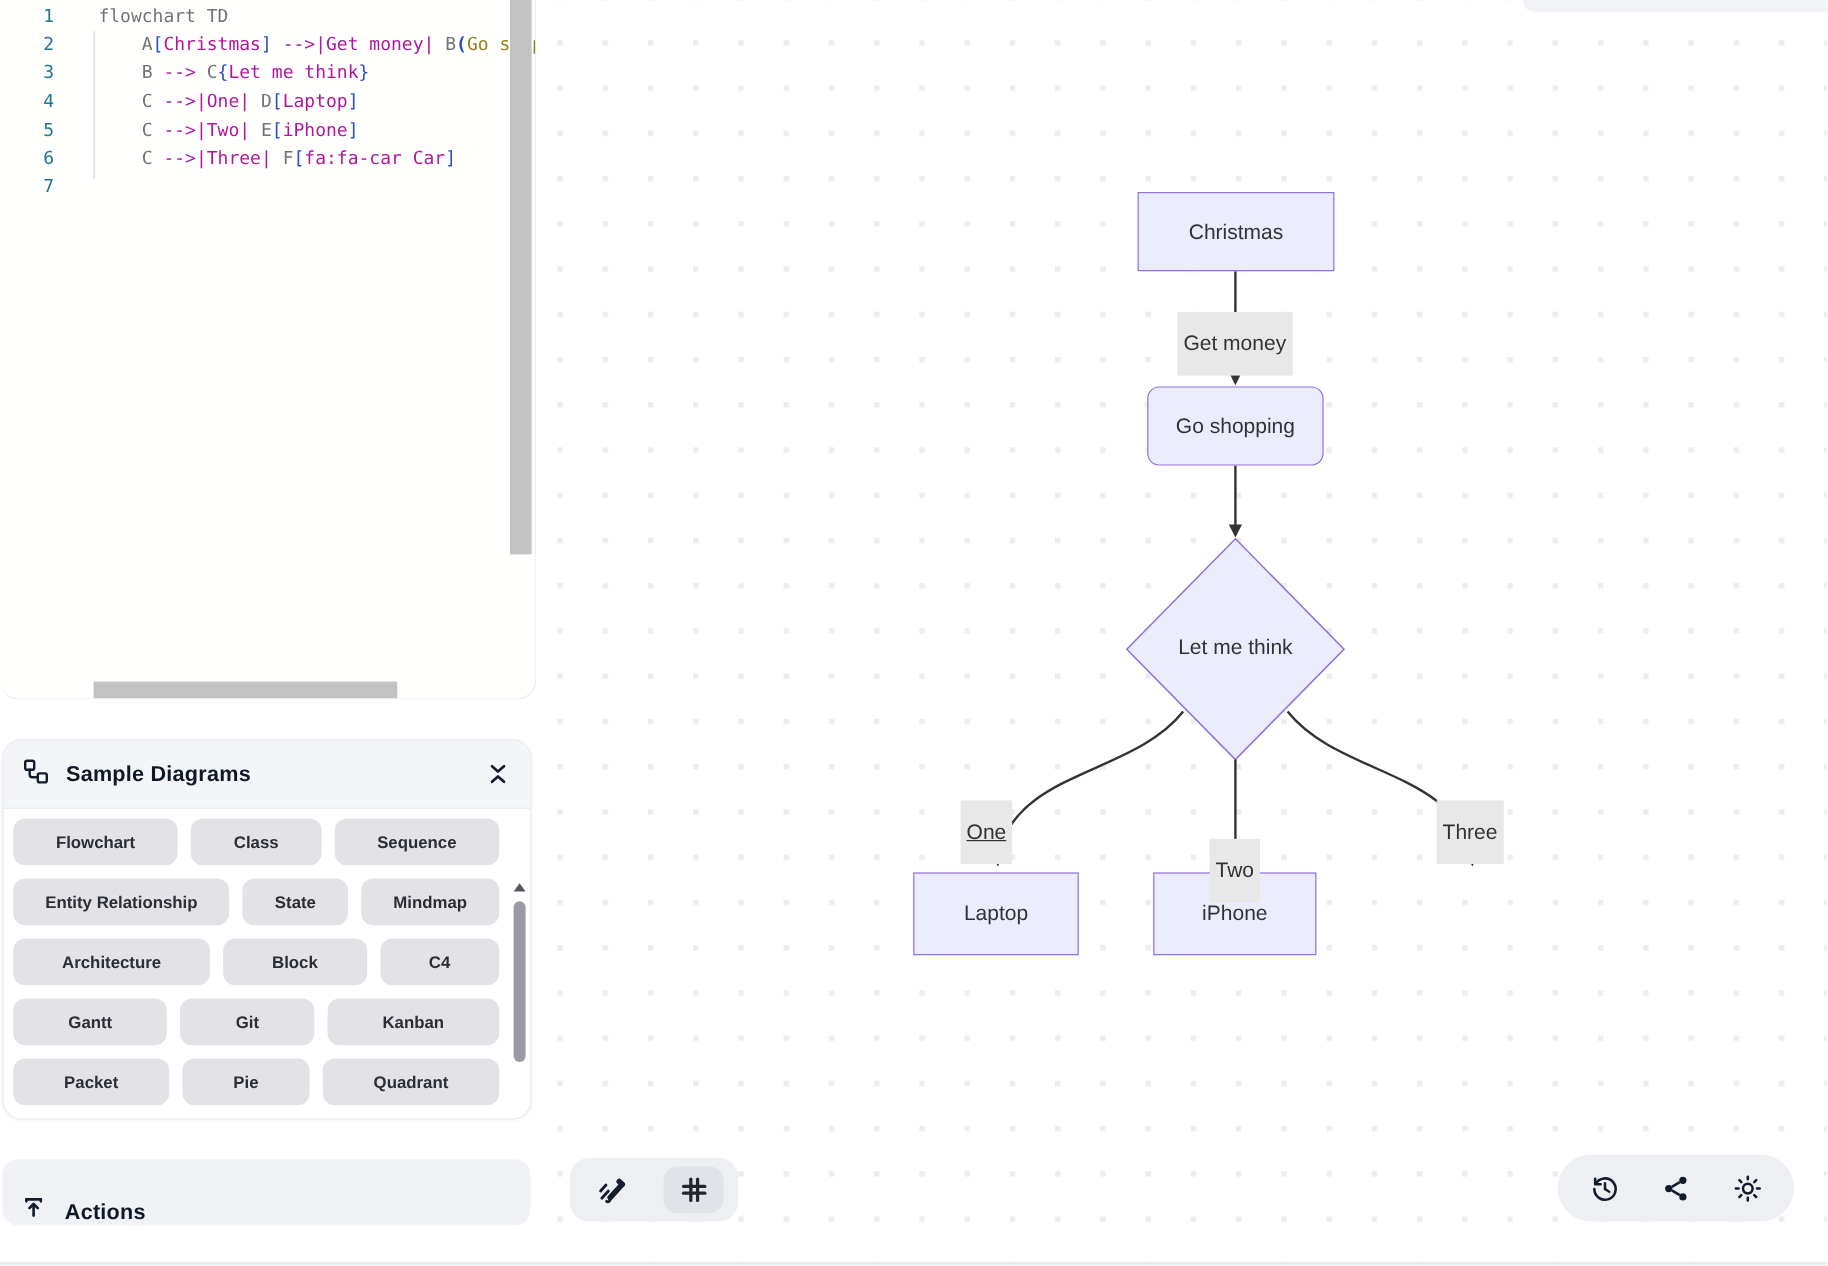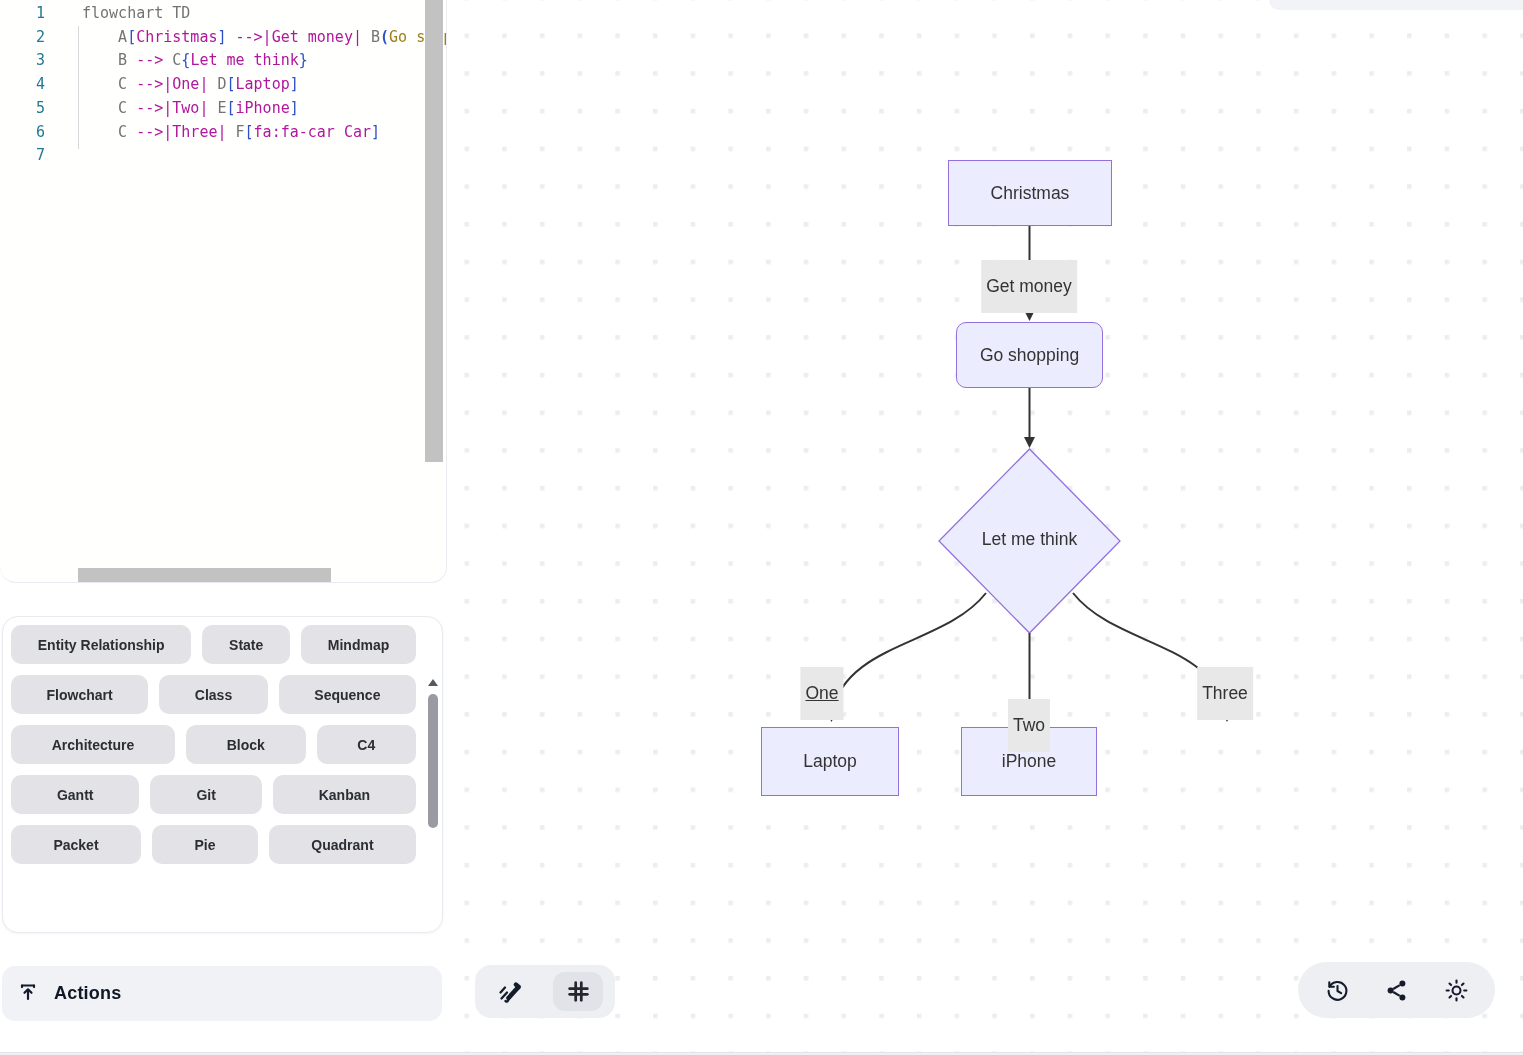--- a/index.html
+++ b/index.html
@@ -41,21 +41,21 @@
                 font-family:"Liberation Sans",sans-serif; font-size:14px; font-weight:700;
                 color:#2b2e35; padding:0 16px; white-space:nowrap; cursor:pointer; }
   .body-scroll { position:absolute; right:3px; top:60px; width:12px; height:253px; }
   .scroll-thumb { position:absolute; left:1px; top:17px; width:10px; height:134px;
                   background:#9a9aa2; border-radius:5px; }
   .scroll-arrow { position:absolute; left:1px; width:0; height:0;
                   border-left:5px solid transparent; border-right:5px solid transparent; }
   .scroll-arrow.up   { top:2px;    border-bottom:7px solid #555861; }
 
   .actions-card { position:absolute; left:2px; top:966px; width:440px; height:55px;
-                  background:#f0f2f5; border-radius:13px; display:flex; align-items:center;
+                  background:#f0f2f5; border-radius:13px; display:flex; align-items:flex-end;
                   padding:0 16px; gap:16px; cursor:pointer; }
 
   
   .canvas { position:absolute; left:447px; top:0; width:1076px; height:1052px; background:#fff; }
   .canvas svg.bg { position:absolute; left:0; top:0; }
 
   .node { position:absolute; display:flex; align-items:center; justify-content:center;
           background:#ECECFF; border:1.3px solid #9370DB; color:#333;
           font-size:17.5px; }
   .node.round { border-radius:10px; }
@@ -87,31 +87,47 @@
   <aside class="sidebar">
 
     <section class="editor-card">
       <div class="code-area" id="code-lines"><div class="code-line"><span class="ln">1</span><span class="lcode"><span class="tk-k">flowchart TD</span></span></div><div class="code-line"><span class="ln">2</span><span class="lcode"><span class="tk-k">    A</span><span class="tk-b">[</span><span class="tk-m">Christmas</span><span class="tk-b">]</span><span class="tk-k"> </span><span class="tk-m">--&gt;|Get money|</span><span class="tk-k"> B</span><span class="tk-bb">(</span><span class="tk-g">Go shopping</span></span></div><div class="code-line"><span class="ln">3</span><span class="lcode"><span class="tk-k">    B </span><span class="tk-m">--&gt;</span><span class="tk-k"> C</span><span class="tk-b">{</span><span class="tk-m">Let me think</span><span class="tk-b">}</span></span></div><div class="code-line"><span class="ln">4</span><span class="lcode"><span class="tk-k">    C </span><span class="tk-m">--&gt;|One|</span><span class="tk-k"> D</span><span class="tk-b">[</span><span class="tk-m">Laptop</span><span class="tk-b">]</span></span></div><div class="code-line"><span class="ln">5</span><span class="lcode"><span class="tk-k">    C </span><span class="tk-m">--&gt;|Two|</span><span class="tk-k"> E</span><span class="tk-b">[</span><span class="tk-m">iPhone</span><span class="tk-b">]</span></span></div><div class="code-line"><span class="ln">6</span><span class="lcode"><span class="tk-k">    C </span><span class="tk-m">--&gt;|Three|</span><span class="tk-k"> F</span><span class="tk-b">[</span><span class="tk-m">fa:fa-car Car</span><span class="tk-b">]</span></span></div><div class="code-line"><span class="ln">7</span><span class="lcode"></span></div></div>
       <div class="indent-guide"></div>
       <div class="vscroll"></div>
       <div class="hscroll"></div>
     </section>
 
     <section class="samples-card">
+      <header class="samples-header">
+        <span>
+          <svg width="22" height="22" viewBox="0 0 22 22" fill="none" stroke="#141c2b" stroke-width="2" stroke-linecap="round" stroke-linejoin="round">
+            <rect x="2" y="2" width="7.5" height="7.5" rx="1.6"></rect>
+            <rect x="12.5" y="12.5" width="7.5" height="7.5" rx="1.6"></rect>
+            <path d="M5.75 9.5 v4.2 q0 2.05 2.05 2.05 h4.7"></path>
+          </svg>
+        </span>
+        <span class="panel-title">Sample Diagrams</span>
+        <span class="collapse-btn">
+          <svg width="22" height="22" viewBox="0 0 22 22" fill="none" stroke="#141c2b" stroke-width="2.2" stroke-linecap="round" stroke-linejoin="round">
+            <polyline points="6,4.5 11,9 16,4.5"></polyline>
+            <polyline points="6,17.5 11,13 16,17.5"></polyline>
+          </svg>
+        </span>
+      </header>
       <div class="samples-body">
         <div id="sample-rows">
+            <div class="sample-row">
+              <button class="sample-btn">Flowchart</button>
+              <button class="sample-btn">Class</button>
+              <button class="sample-btn">Sequence</button>
+            </div>
             <div class="sample-row">
               <button class="sample-btn">Entity Relationship</button>
               <button class="sample-btn">State</button>
               <button class="sample-btn">Mindmap</button>
-            </div>
-            <div class="sample-row">
-              <button class="sample-btn">Flowchart</button>
-              <button class="sample-btn">Class</button>
-              <button class="sample-btn">Sequence</button>
             </div>
             <div class="sample-row">
               <button class="sample-btn">Architecture</button>
               <button class="sample-btn">Block</button>
               <button class="sample-btn">C4</button>
             </div>
             <div class="sample-row">
               <button class="sample-btn">Gantt</button>
               <button class="sample-btn">Git</button>
               <button class="sample-btn">Kanban</button>

